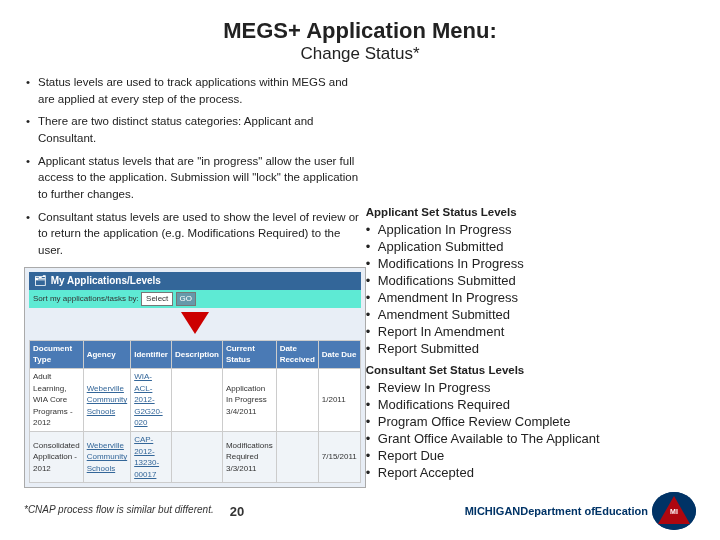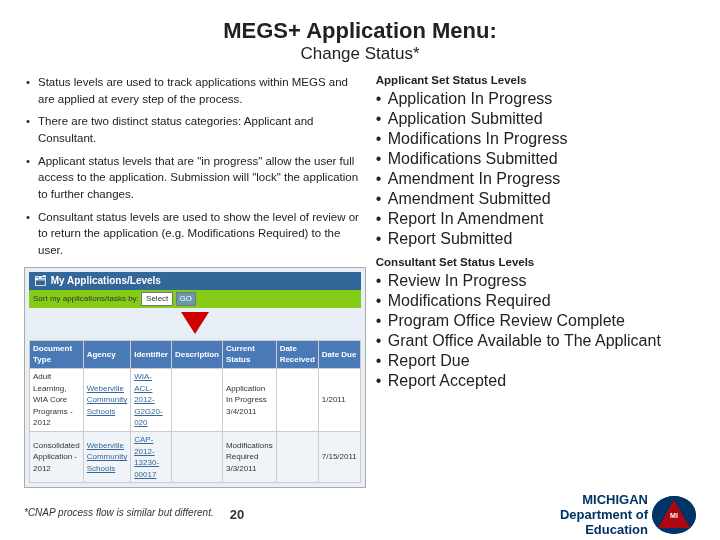--- a/index.html
+++ b/index.html
@@ -29,21 +29,21 @@
     }
     .header h2 {
       font-size: 17px;
       font-weight: normal;
       color: #222;
     }
     .content-row {
       display: flex;
       flex-direction: row;
       flex: 1;
-      gap: 10px;
+      align-items: flex-end;
     }
     .left-col {
       flex: 0 0 310px;
       font-size: 11.5px;
       color: #222;
       line-height: 1.45;
     }
     .left-col ul {
       padding-left: 0;
       list-style: none;
@@ -109,21 +109,21 @@
     .status-section-title {
       font-weight: bold;
       font-size: 11.5px;
       margin-bottom: 4px;
     }
     .status-list {
       list-style: none;
       padding: 0;
     }
     .status-list li {
-      font-size: 16px;
+      font-size: 13px;
       padding-left: 12px;
       position: relative;
       margin-bottom: 2px;
       color: #222;
     }
     .status-list li::before {
       content: '•';
       position: absolute;
       left: 0;
     }
@@ -158,21 +158,21 @@
       border-top: 22px solid #cc0000;
       margin: 0 auto;
     }
     .arrow-wrapper {
       text-align: center;
       margin-top: 4px;
       margin-bottom: 2px;
     }
     .screenshot-sort {
       font-size: 8px;
-      background: #84cc16;
+      background: #5eead4;
       padding: 2px 4px;
       margin-bottom: 2px;
     }
   </style>
 </head>
 <body>
 
 <div class="page">
   <div class="header">
     <h1>MEGS+ Application Menu:</h1>
@@ -267,21 +267,21 @@
       </div>
     </div>
   </div>
 
   <div class="footnote-row">
     <div style="display:flex;align-items:flex-start;gap:8px;">
       <span class="footnote">*CNAP process flow is similar but different.</span>
       <span class="page-number">20</span>
     </div>
     <div class="logo-area">
-      <div style="display:flex;flex-direction:column;align-items:flex-end;font-size:13px;font-weight:bold;color:#003366;">
+      <div style="display:flex;flex-direction:row;align-items:flex-end;font-size:11px;font-weight:bold;color:#003366;">
         <span>MICHIGAN</span>
         <span>Department of</span>
         <span>Education</span>
       </div>
       <div style="width:44px;height:38px;position:relative;border-radius:50%;overflow:hidden;background:#003366;display:flex;align-items:center;justify-content:center;">
         <svg width="44" height="38" viewBox="0 0 44 38">
           <ellipse cx="22" cy="19" rx="22" ry="19" fill="#003366"></ellipse>
           <polygon points="22,4 38,32 6,32" fill="#cc0000" opacity="0.85"></polygon>
           <text x="22" y="22" text-anchor="middle" fill="white" font-size="7" font-weight="bold" font-family="Arial">MI</text>
         </svg>

